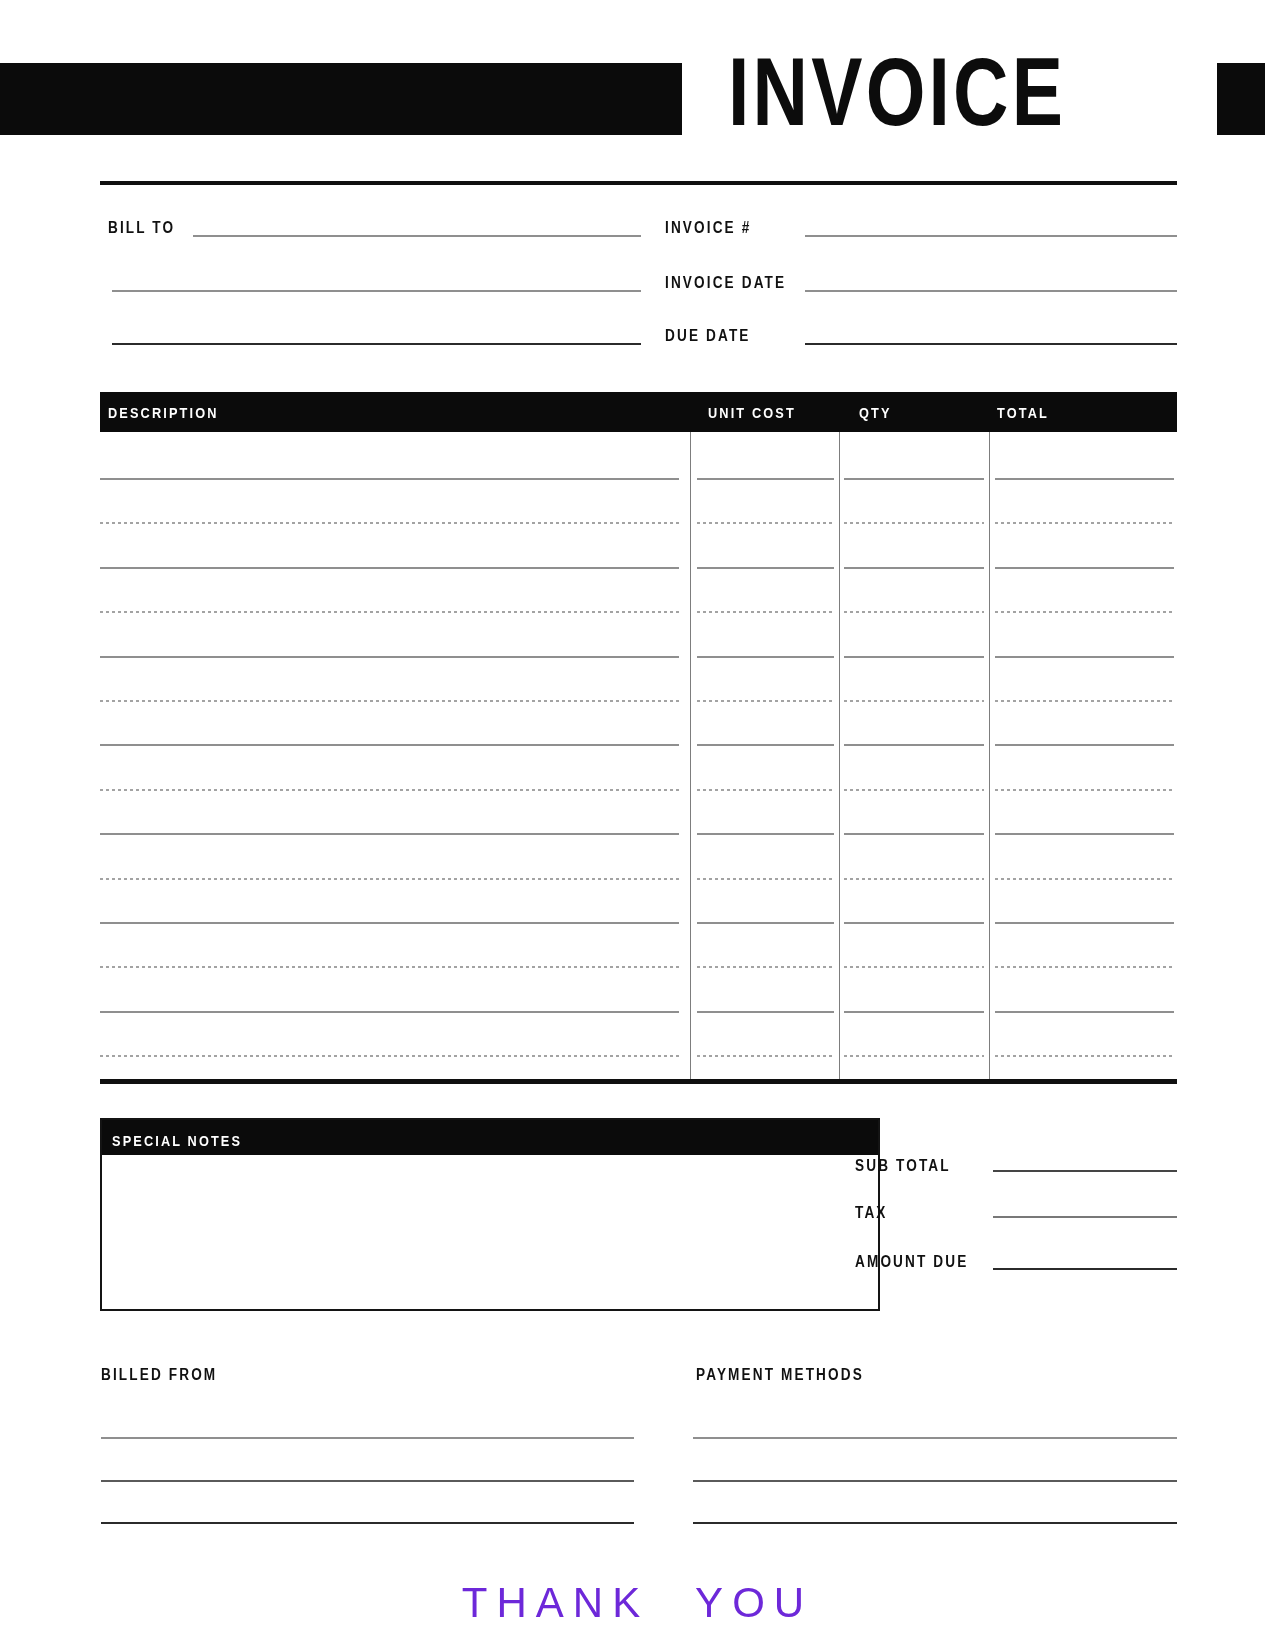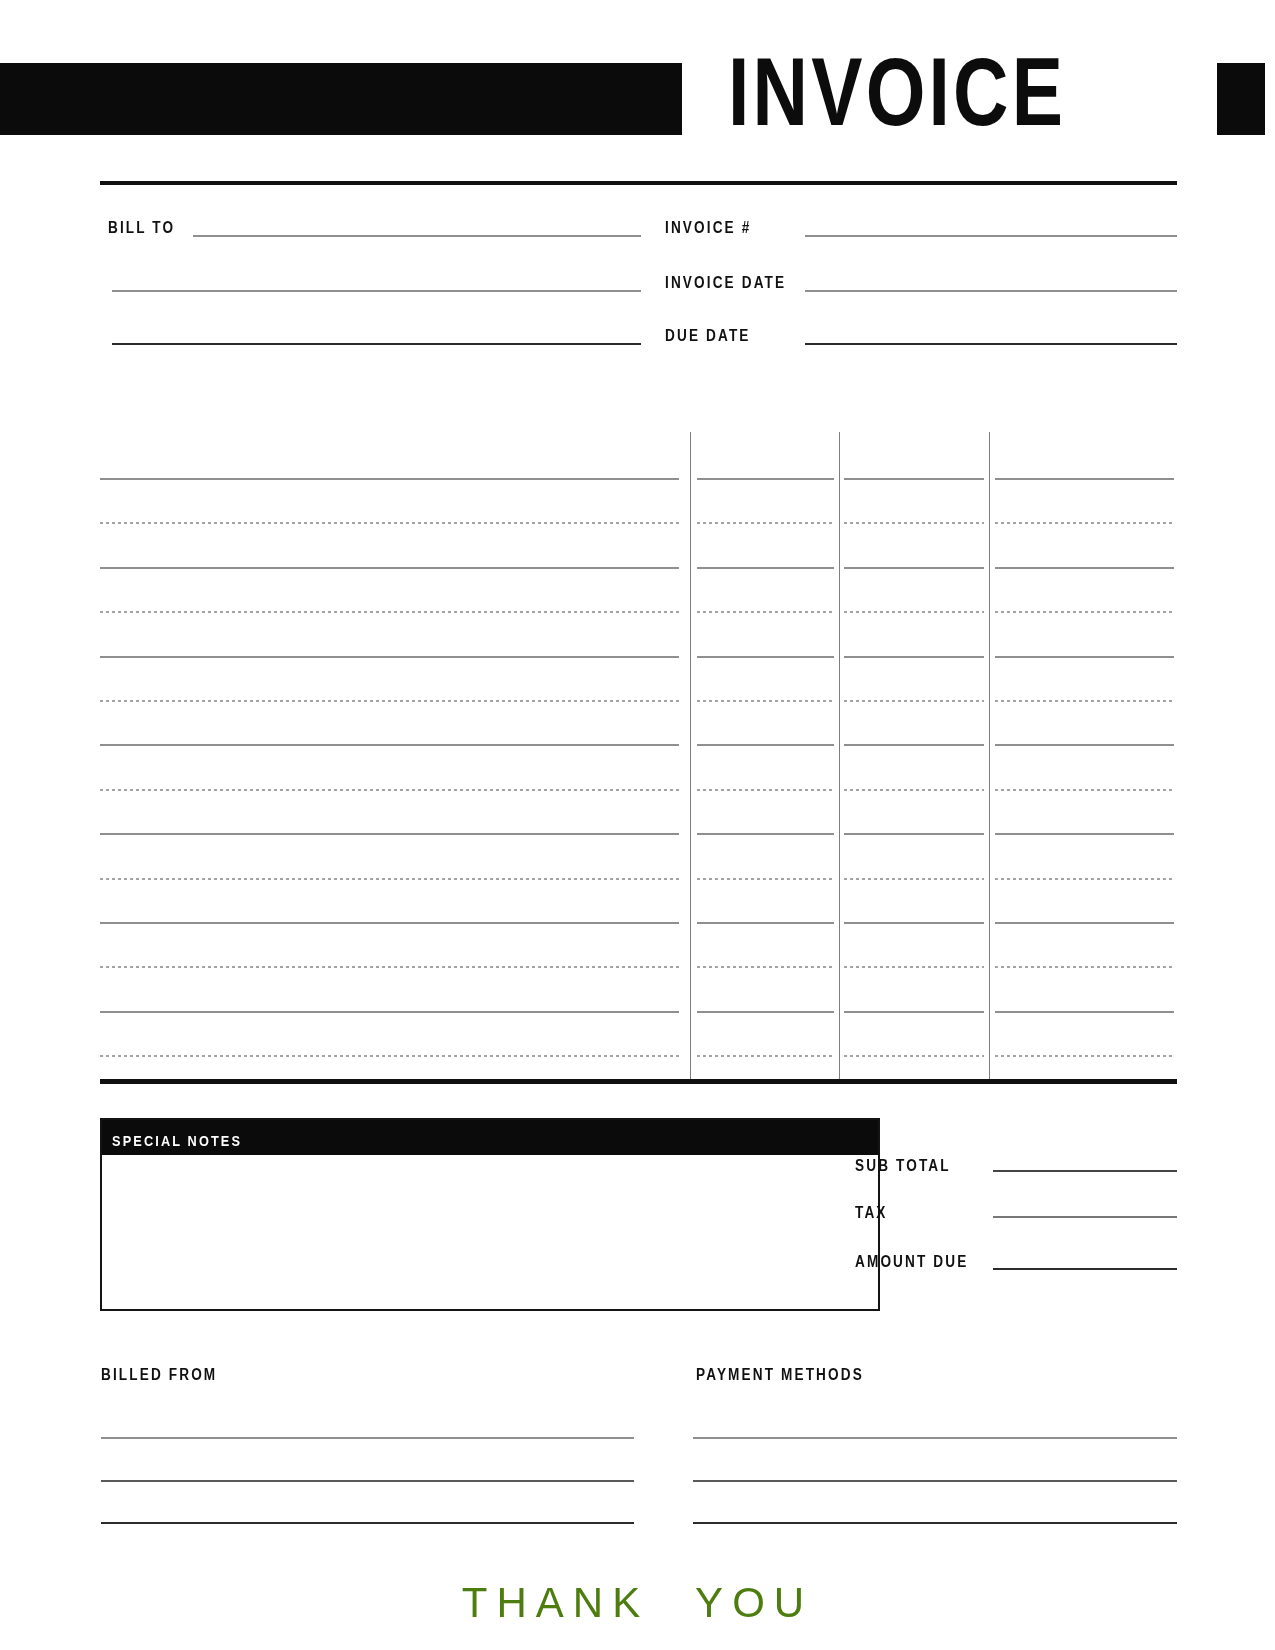--- a/index.html
+++ b/index.html
@@ -29,21 +29,21 @@
   .c3{left:744px;width:140px;}
   .c4{left:895px;width:179px;}
   .sol .seg{background:#8f8f8f;}
   .dsh .seg{height:2px;background:repeating-linear-gradient(90deg,#a3a3a3 0 3px,rgba(0,0,0,0) 3px 6px);}
   
   .notes{position:absolute;left:100px;top:1118px;width:780px;height:193px;border:2px solid #141414;
          box-sizing:border-box;background:#fff;}
   .notes-head{position:absolute;left:0;top:0;width:100%;height:35px;background:#0b0b0b;}
   .notes-area{position:absolute;left:0;top:35px;width:100%;height:154px;background:#ffffff;}
   .thanks{position:absolute;left:0;top:1582px;width:100%;text-align:center;font-size:42px;line-height:42px;
-          font-weight:400;letter-spacing:9px;word-spacing:26px;color:#4d7c0f;}
+          font-weight:400;letter-spacing:9px;word-spacing:26px;color:#6d28d9;}
 </style>
 </head>
 <body>
 
 <div class="page">
 
   <div class="bar" style="left:0;top:63px;width:682px;height:72px;"></div>
   <div class="title">INVOICE</div>
   <div class="bar" style="left:1217px;top:63px;width:48px;height:72px;"></div>
   <div class="rule" style="left:100px;top:181px;width:1077px;height:4px;"></div>
@@ -53,20 +53,26 @@
   <div class="wline" style="left:112px;top:290px;width:529px;"></div>
   <div class="wline dark" style="left:112px;top:343px;width:529px;"></div>
 
   <span class="lbl" style="left:665px;top:219px;">INVOICE #</span>
   <div class="wline" style="left:805px;top:235px;width:372px;"></div>
   <span class="lbl" style="left:665px;top:274px;">INVOICE DATE</span>
   <div class="wline" style="left:805px;top:290px;width:372px;"></div>
   <span class="lbl" style="left:665px;top:327px;">DUE DATE</span>
   <div class="wline dark" style="left:805px;top:343px;width:372px;"></div>
 
+  <div class="thead">
+    <span class="thl" style="left:8px;">DESCRIPTION</span>
+    <span class="thl" style="left:608px;">UNIT COST</span>
+    <span class="thl" style="left:759px;">QTY</span>
+    <span class="thl" style="left:897px;">TOTAL</span>
+  </div>
 
   <div class="tbody">
     <div class="vsep" style="left:590px;"></div>
     <div class="vsep" style="left:739px;"></div>
     <div class="vsep" style="left:889px;"></div>
 
     <div class="row sol" style="top:46px;">
         <i class="seg c1"></i>
         <i class="seg c2"></i>
         <i class="seg c3"></i>

